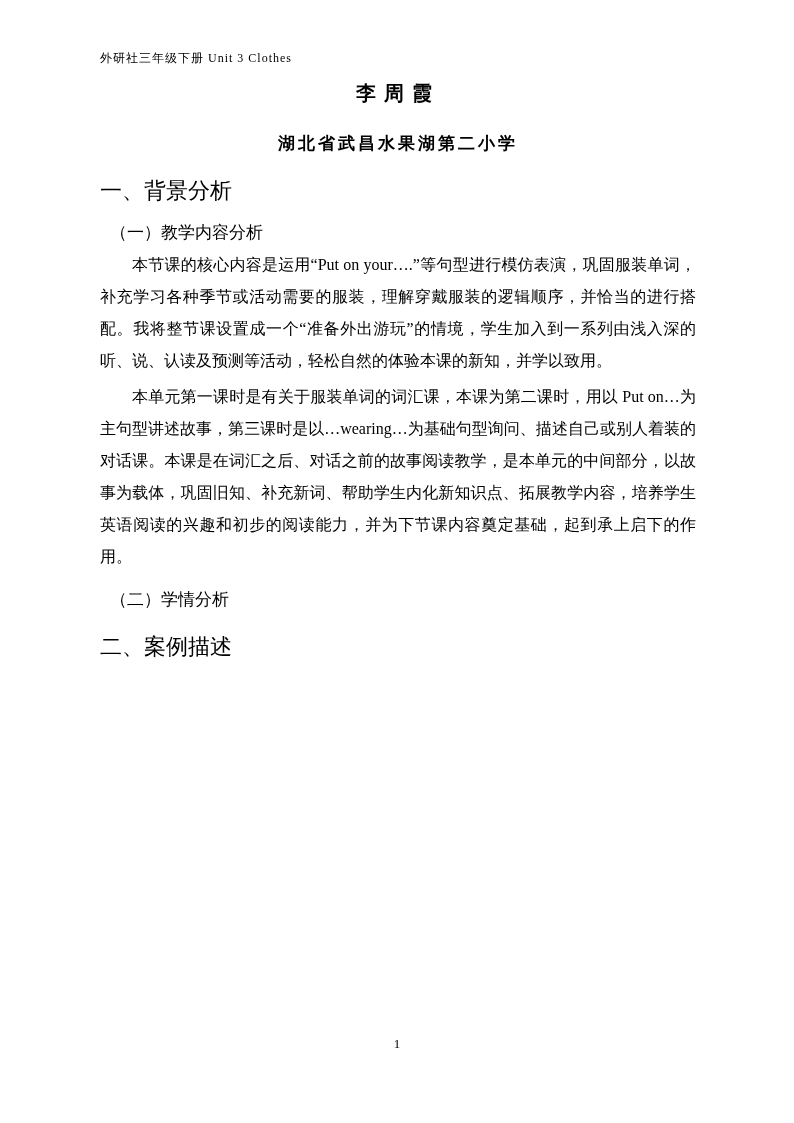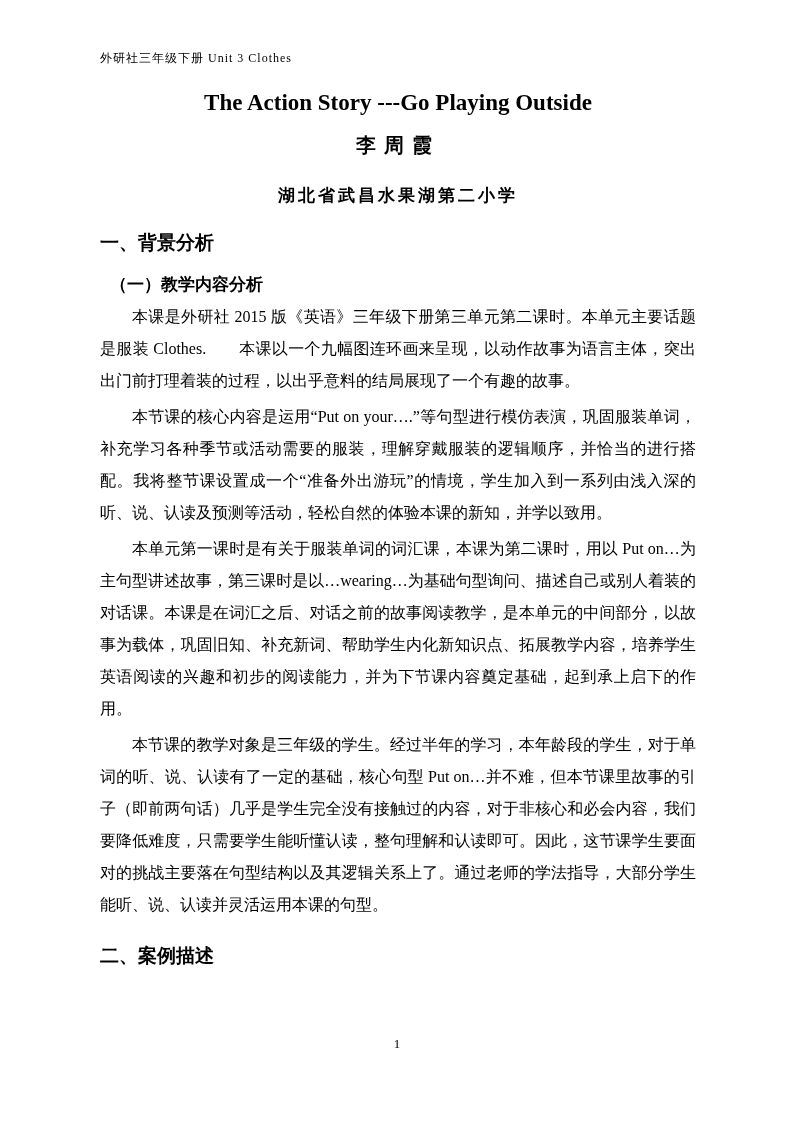--- a/index.html
+++ b/index.html
@@ -39,28 +39,28 @@
   }
   .school-name {
     font-size: 17px;
     font-weight: bold;
     text-align: center;
     margin-top: 28px;
     letter-spacing: 3px;
     line-height: 24px;
   }
   .h1 {
-    font-size: 19px;
-    font-weight: bold;
+    font-size: 22px;
+    font-weight: normal;
     line-height: 30px;
     margin-top: 20px;
   }
   .h2 {
     font-size: 17px;
-    font-weight: bold;
+    font-weight: normal;
     line-height: 24px;
     margin-top: 15px;
     padding-left: 10px;
   }
   .para {
     font-size: 16px;
     line-height: 32px;
     text-align: justify;
     text-indent: 2em;
     margin-top: 4px;
@@ -74,36 +74,34 @@
     font-size: 13px;
   }
 </style>
 </head>
 <body>
 
 <div class="page">
 
   <div class="doc-header">外研社三年级下册 Unit 3 Clothes</div>
 
-  <div class="doc-title">The Action Story ---Go Playing Outside</div>
 
   <div class="author-name">李周霞</div>
 
   <div class="school-name">湖北省武昌水果湖第二小学</div>
 
   <div class="h1">一、背景分析</div>
 
   <div class="h2">（一）教学内容分析</div>
 
-  <div class="para">本课是外研社 2015 版《英语》三年级下册第三单元第二课时。本单元主要话题是服装 Clothes.　　本课以一个九幅图连环画来呈现，以动作故事为语言主体，突出出门前打理着装的过程，以出乎意料的结局展现了一个有趣的故事。</div>
 
   <div class="para">本节课的核心内容是运用“Put  on  your….”等句型进行模仿表演，巩固服装单词，补充学习各种季节或活动需要的服装，理解穿戴服装的逻辑顺序，并恰当的进行搭配。我将整节课设置成一个“准备外出游玩”的情境，学生加入到一系列由浅入深的听、说、认读及预测等活动，轻松自然的体验本课的新知，并学以致用。</div>
 
   <div class="para">本单元第一课时是有关于服装单词的词汇课，本课为第二课时，用以 Put on…为主句型讲述故事，第三课时是以…wearing…为基础句型询问、描述自己或别人着装的对话课。本课是在词汇之后、对话之前的故事阅读教学，是本单元的中间部分，以故事为载体，巩固旧知、补充新词、帮助学生内化新知识点、拓展教学内容，培养学生英语阅读的兴趣和初步的阅读能力，并为下节课内容奠定基础，起到承上启下的作用。</div>
 
+  <div class="h2">（二）学情分析</div>
 
-  <div class="para">本节课的教学对象是三年级的学生。经过半年的学习，本年龄段的学生，对于单词的听、说、认读有了一定的基础，核心句型 Put on…并不难，但本节课里故事的引子（即前两句话）几乎是学生完全没有接触过的内容，对于非核心和必会内容，我们要降低难度，只需要学生能听懂认读，整句理解和认读即可。因此，这节课学生要面对的挑战主要落在句型结构以及其逻辑关系上了。通过老师的学法指导，大部分学生能听、说、认读并灵活运用本课的句型。</div>
 
   <div class="h1">二、案例描述</div>
 
   <div class="page-number">1</div>
 
 </div>
 
 </body></html>

